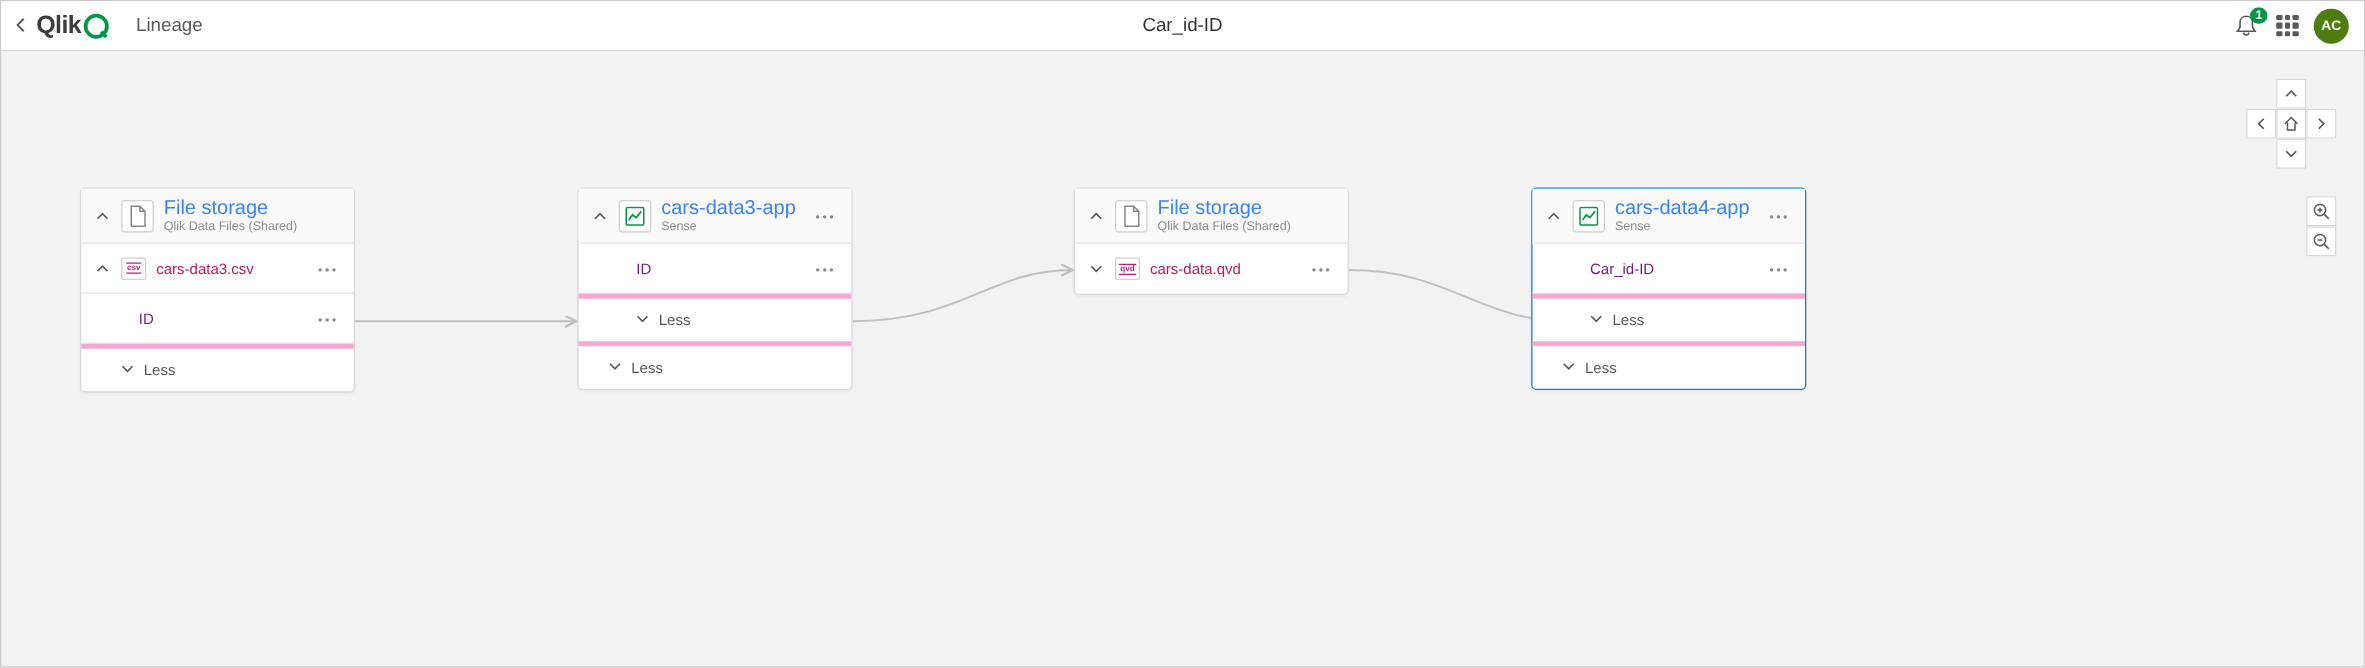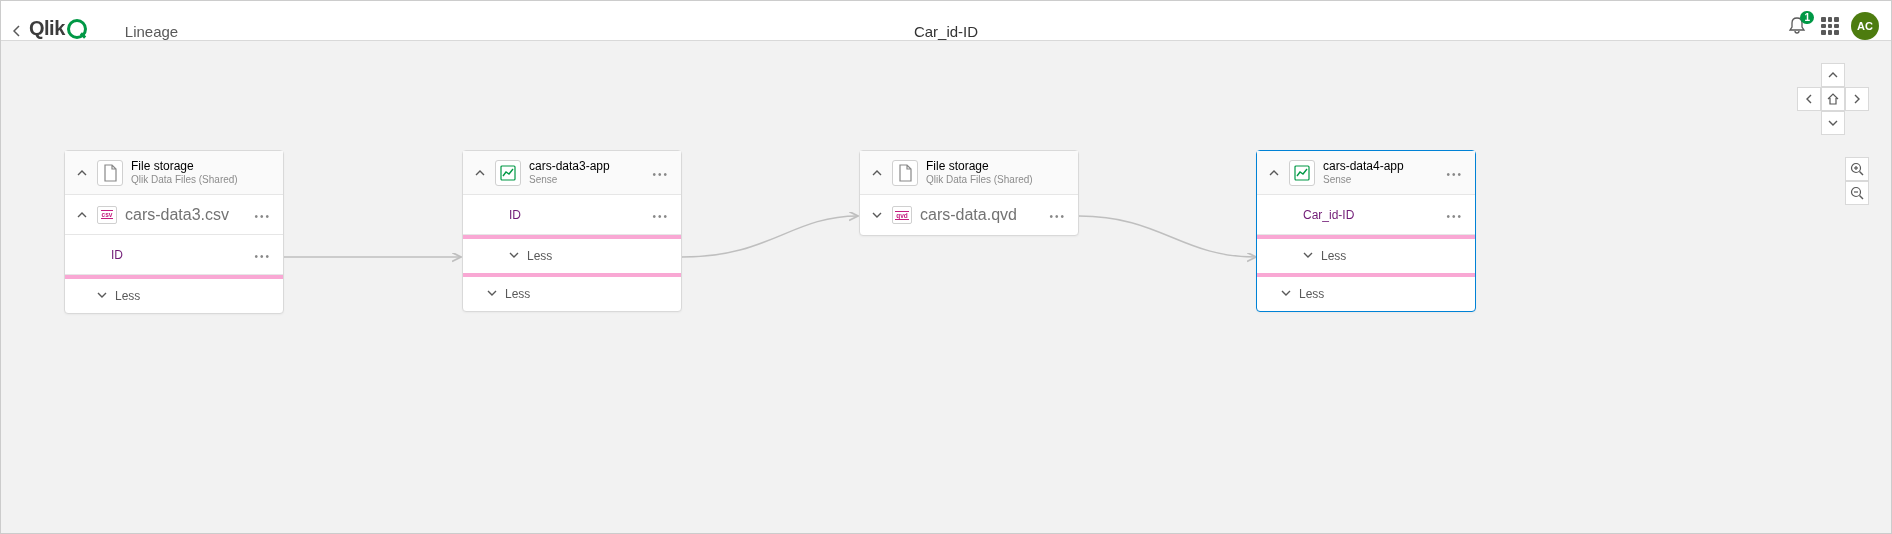--- a/index.html
+++ b/index.html
@@ -11,21 +11,21 @@
     overflow: hidden;
     position: relative;
     border: 1px solid #ccc;
   }
   
   .header {
     height: 40px;
     background: #fff;
     border-bottom: 1px solid #d9d9d9;
     display: flex;
-    align-items: flex-end;
+    align-items: center;
     padding: 0 12px;
     position: relative;
   }
   .back-chevron {
     font-size: 14px;
     color: #595959;
     cursor: pointer;
     margin-right: 8px;
   }
   .logo {
@@ -53,21 +53,21 @@
     width: 6px;
     height: 3px;
     background: #009845;
     bottom: -1px;
     right: -2px;
     transform: rotate(45deg);
   }
   .page-title {
     font-size: 15px;
     color: #595959;
-    margin-left: 22px;
+    margin-left: 6px;
   }
   .header-center {
     position: absolute;
     left: 50%;
     transform: translateX(-50%);
     font-size: 15px;
     color: #333;
   }
   .header-right {
     margin-left: auto;
@@ -179,22 +179,22 @@
     margin-right: 8px;
     flex-shrink: 0;
     background: #fff;
   }
   .node-titles {
     flex: 1;
     min-width: 0;
     line-height: 1.2;
   }
   .node-title {
-    font-size: 12px;
-    color: #000000;
+    font-size: 16px;
+    color: #3b82f6;
     white-space: nowrap;
     overflow: hidden;
     text-overflow: ellipsis;
   }
   .node-subtitle {
     font-size: 10px;
     color: #8c8c8c;
     white-space: nowrap;
     overflow: hidden;
     text-overflow: ellipsis;
@@ -225,22 +225,22 @@
     border-radius: 2px;
     display: flex;
     align-items: center;
     justify-content: center;
     margin-right: 8px;
     flex-shrink: 0;
     background: #fff;
   }
   .row-label {
     flex: 1;
-    font-size: 16px;
-    color: #737373;
+    font-size: 12px;
+    color: #be185d;
   }
   .row-field {
     flex: 1;
     font-size: 12px;
     color: #701a75;
     padding-left: 38px;
   }
   .less-row {
     display: flex;
     align-items: center;
@@ -466,21 +466,21 @@
           </svg>
       </div>
       <div class="row-icon">
           <span class="qvd-txt">qvd</span>
         </div>
       <div class="row-label">cars-data.qvd</div>
       <div class="more-btn"></div>
     </div>
   </div>
 
-  <div class="node selected" style="left:1255px; top:109px;">
+  <div class="node selected" style="left:1224px; top:109px;">
     <div class="node-header">
       <div class="collapse-btn">
         <svg width="10" height="10" viewBox="0 0 10 10">
             <path d="M1 7 L5 3 L9 7" stroke="#595959" stroke-width="1.4" fill="none"></path>
           </svg>
       </div>
       <div class="node-icon">
         <svg class="chart-svg" viewBox="0 0 16 16">
             <rect x="1" y="1" width="14" height="14" rx="1" stroke="#009845" stroke-width="1.2" fill="none"></rect>
             <path d="M3 11 L6 7 L9 9 L13 4" stroke="#009845" stroke-width="1.4" fill="none"></path>

